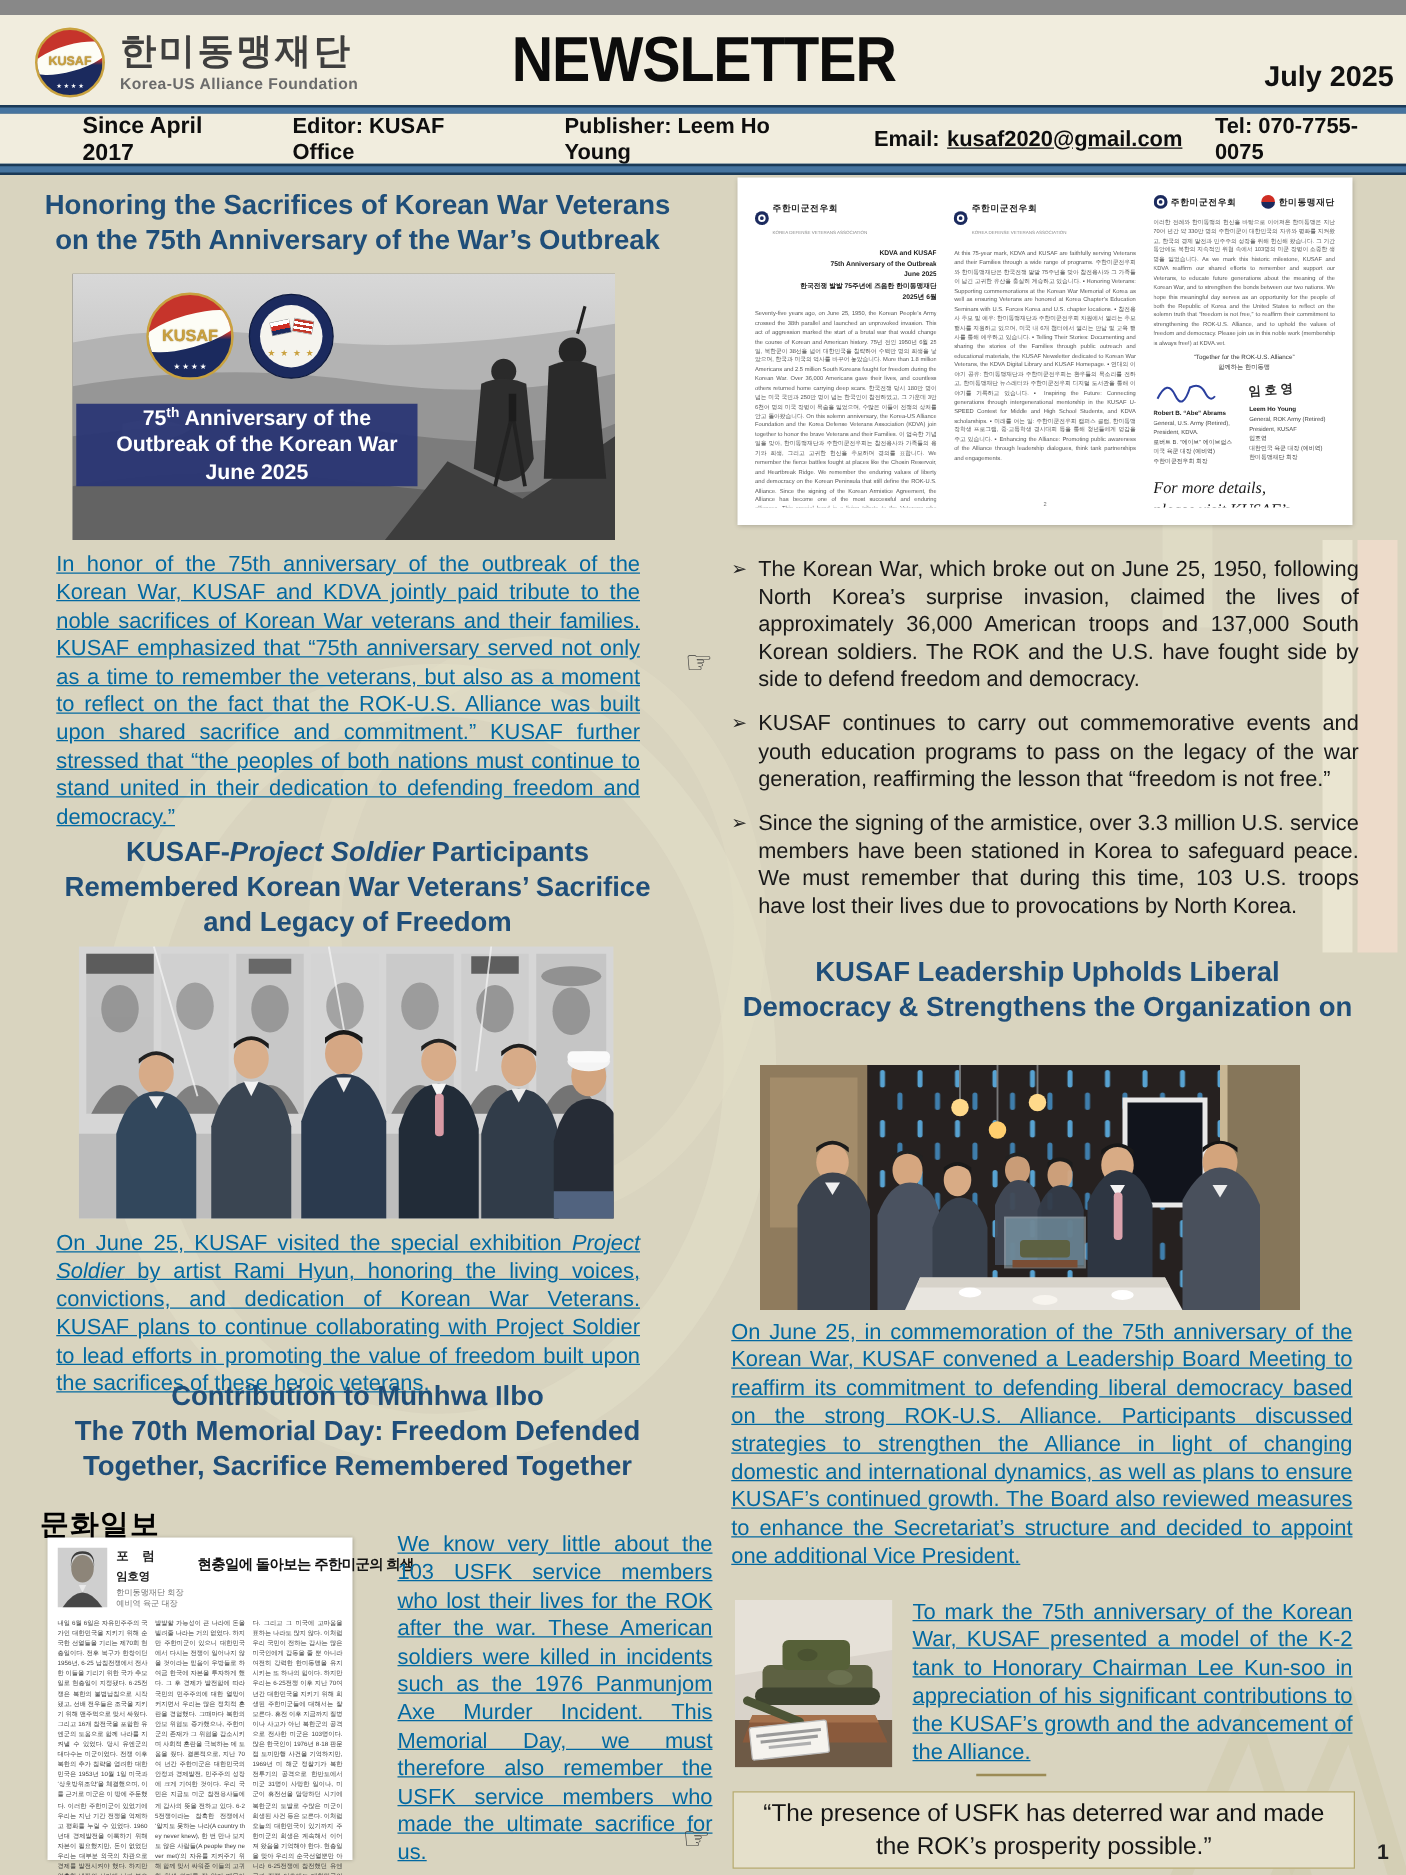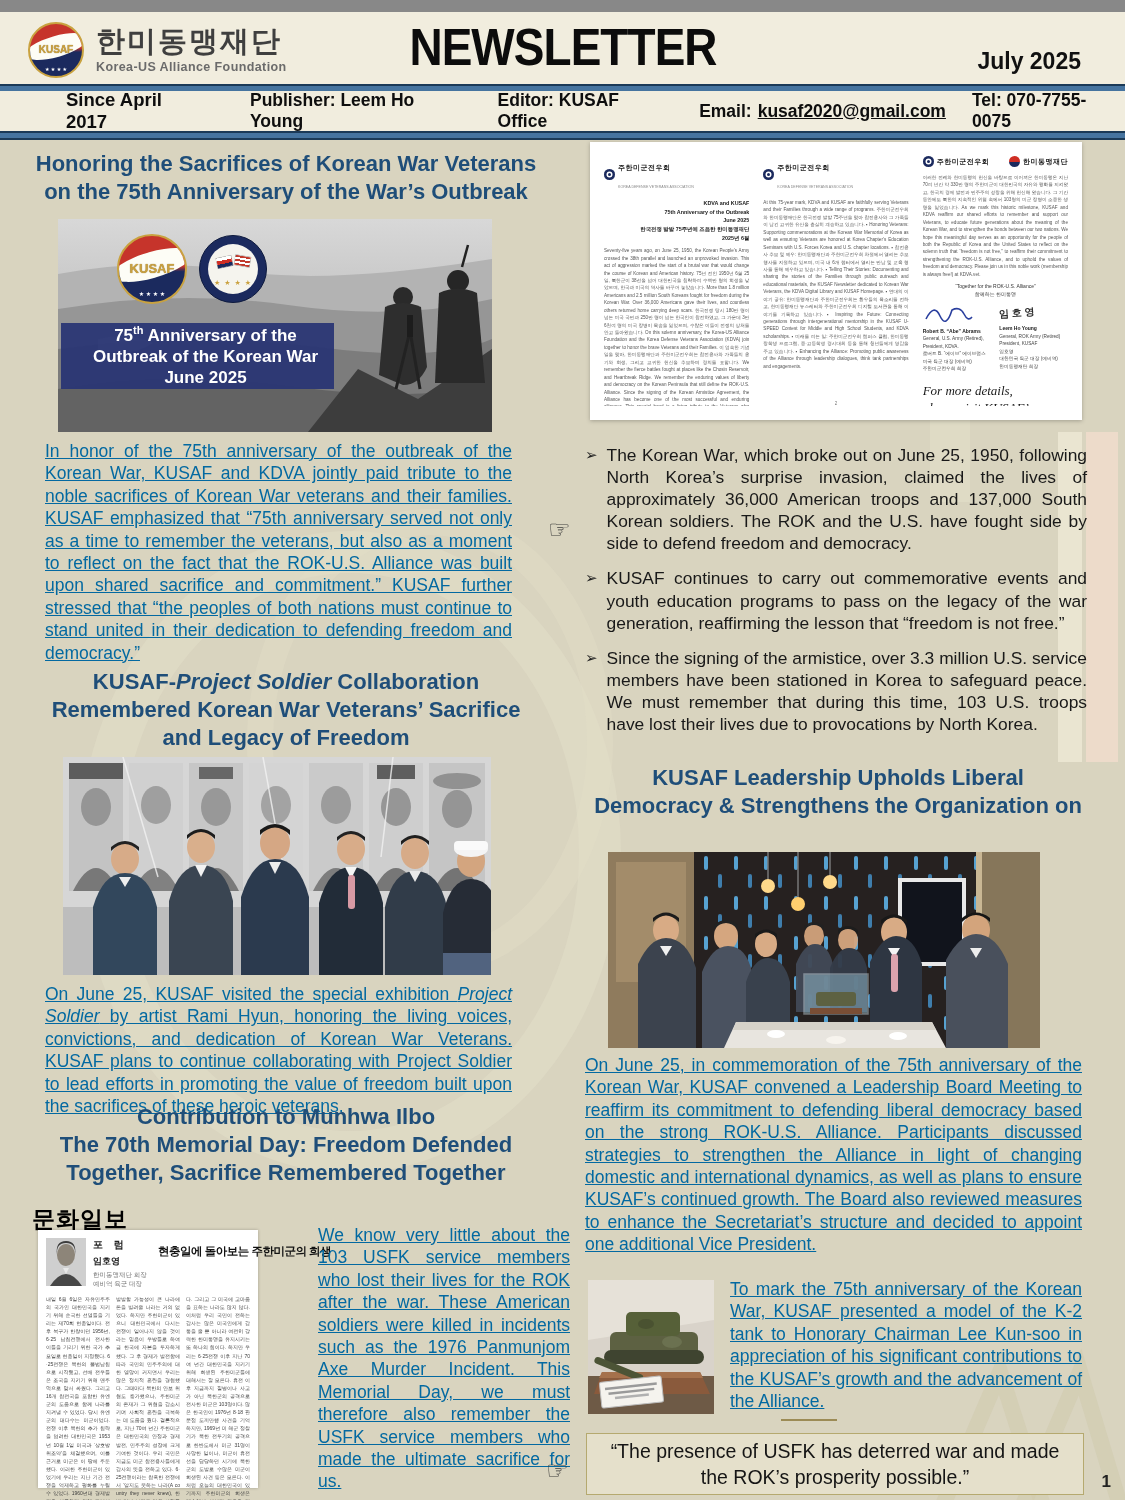--- a/index.html
+++ b/index.html
@@ -12,21 +12,21 @@
   
   .hdr{left:0;top:0;width:1125px;height:72px;background:#f1edde;}
   .brand{left:28px;top:10px;display:flex;align-items:center;gap:12px;}
   .emblem{position:relative;border-radius:50%;border:2px solid #c9a23f;background:linear-gradient(180deg,#c6342b 0%,#c6342b 46%,#1b2a5e 54%,#1b2a5e 100%);overflow:hidden;flex:0 0 auto;}
   .emblem .swoosh{position:absolute;left:-12%;top:24%;width:124%;height:40%;background:#fdfdf6;border-radius:50%;transform:rotate(-16deg);}
   .emblem .ktxt{position:absolute;left:0;right:0;top:38%;text-align:center;font-weight:bold;color:#caa13f;text-shadow:0 0 1px #7a5b17;}
   .emblem .stars{position:absolute;left:0;right:0;bottom:8%;text-align:center;color:#fff;}
   .brand-kr{font-size:29px;font-weight:bold;color:#3f3f3f;letter-spacing:2px;line-height:1.05;}
   .brand-en{font-size:12.5px;font-weight:bold;color:#6b6b6b;letter-spacing:.4px;margin-top:3px;}
   .nl-title{left:50%;top:6px;transform:translateX(-50%) scaleX(.9);font-size:51px;font-weight:bold;color:#0c0c0c;letter-spacing:-1px;white-space:nowrap;}
-  .issue{right:44px;top:36px;font-size:23px;font-weight:bold;color:#111;}
+  .issue{right:10px;top:36px;font-size:23px;font-weight:bold;color:#111;}
   .rule{left:0;width:1125px;height:5px;background:#46749f;border-top:2px solid #1b3a57;border-bottom:2px solid #1b3a57;}
   .infobar{left:0;top:79px;width:1125px;height:40px;background:#f1edde;display:flex;align-items:center;font-weight:bold;font-size:17.5px;color:#0e0e0e;}
   .infobar .since{margin-left:66px;font-size:18.5px;}
   .infobar .itm{margin-left:26px;}
   .infobar .email-link{text-decoration:underline;color:#0e0e0e;}
 
   
   .h-navy{color:#1f4e79;font-weight:bold;text-align:center;font-size:22px;line-height:1.27;}
   .para{font-size:17.5px;line-height:1.28;text-align:justify;color:#0369a1;text-decoration:underline;}
 
@@ -34,21 +34,21 @@
   .hero{left:58px;top:207px;width:434px;height:213px;overflow:hidden;background:#777;}
   .hero-banner{position:absolute;left:3px;top:104px;width:257px;height:66px;background:rgba(42,54,116,.95);color:#fff;font-weight:bold;text-align:center;font-size:17px;line-height:1.26;display:flex;flex-direction:column;justify-content:center;padding-left:16px;}
   .hero-logos{position:absolute;left:59px;top:15px;display:flex;gap:12px;align-items:center;}
   .kdva{position:relative;width:66px;height:66px;border-radius:50%;background:#1b2a5e;border:1px solid #0e1a3e;flex:0 0 auto;}
   .kdva .inner{position:absolute;left:12%;top:12%;width:76%;height:76%;border-radius:50%;background:#f5f4ee;}
   .kdva .flag1{position:absolute;left:26%;top:32%;width:15px;height:10px;background:linear-gradient(180deg,#fff 0 30%,#cf2e24 30% 65%,#1b2a5e 65%);transform:rotate(-12deg);box-shadow:0 0 0 .5px #999;}
   .kdva .flag2{position:absolute;right:24%;top:30%;width:15px;height:10px;background:repeating-linear-gradient(180deg,#c0392b 0 2px,#fff 2px 4px);transform:rotate(10deg);box-shadow:0 0 0 .5px #999;}
   .kdva .stars{position:absolute;left:0;right:0;bottom:22%;text-align:center;color:#caa13f;font-size:7px;letter-spacing:1px;}
 
   
-  .clip{left:38px;top:1218px;width:220px;height:258px;background:#fff;box-shadow:0 0 3px rgba(0,0,0,.25);padding:8px 8px 6px 8px;box-sizing:border-box;}
+  .clip{left:38px;top:1218px;width:244px;height:258px;background:#fff;box-shadow:0 0 3px rgba(0,0,0,.25);padding:8px 8px 6px 8px;box-sizing:border-box;}
   .clip-top{display:flex;gap:7px;margin-bottom:6px;}
   .clip-meta{width:58px;flex:0 0 auto;}
   .clip-sec{font-size:10px;font-weight:bold;color:#222;letter-spacing:4px;}
   .clip-auth{font-size:9px;font-weight:bold;color:#222;margin-top:3px;}
   .clip-aff{font-size:6.5px;color:#777;line-height:1.45;margin-top:2px;}
   .clip-head{font-size:11.5px;font-weight:bold;color:#111;white-space:nowrap;letter-spacing:-.5px;margin-top:6px;}
   .clip-cols{display:flex;gap:6px;margin-top:4px;}
   .clip-col{flex:1;font-size:5px;line-height:1.62;text-align:justify;color:#3c3c3c;word-break:break-all;}
   .munhwa{left:32px;top:1192px;font-size:23px;font-weight:bold;color:#000000;letter-spacing:1px;}
 
@@ -109,22 +109,22 @@
         <div class="brand-en">Korea-US Alliance Foundation</div>
       </div>
     </div>
     <div class="abs nl-title">NEWSLETTER</div>
     <div class="abs issue">July 2025</div>
   </div>
   <div class="z rule" style="top:72px;"></div>
 
   <div class="z infobar">
     <span class="since">Since April 2017</span>
+    <span class="itm">Editor: KUSAF Office</span>
     <span class="itm" style="margin-left:42px;">Publisher: Leem Ho Young</span>
-    <span class="itm">Editor: KUSAF Office</span>
     <span class="itm">Email:</span>
     <a class="email-link" style="margin-left:6px;" href="#">kusaf2020@gmail.com</a>
     <span class="itm">Tel: 070-7755-0075</span>
   </div>
   <div class="z rule" style="top:119px;"></div>
 
   <div class="z h-navy" style="left:22px;top:138px;width:528px;">
     <div>Honoring the Sacrifices of Korean War Veterans</div>
     <div>on the 75th Anniversary of the War’s Outbreak</div>
   </div>
@@ -171,21 +171,21 @@
       <div>Outbreak of the Korean War</div>
       <div>June 2025</div>
     </div>
   </div>
 
   <div class="z pointer" style="left:548px;top:503px;">☞</div>
 
   <div class="z para" style="left:45px;top:428px;width:467px;">In honor of the 75th anniversary of the outbreak of the Korean War, KUSAF and KDVA jointly paid tribute to the noble sacrifices of Korean War veterans and their families. KUSAF emphasized that “75th anniversary served not only as a time to remember the veterans, but also as a moment to reflect on the fact that the ROK-U.S. Alliance was built upon shared sacrifice and commitment.” KUSAF further stressed that “the peoples of both nations must continue to stand united in their dedication to defending freedom and democracy.”</div>
 
   <div class="z h-navy" style="left:22px;top:656px;width:528px;">
-    <div><span>KUSAF-</span><i>Project Soldier</i><span> Collaboration</span></div>
+    <div><span>KUSAF-</span><i>Project Soldier</i><span> Participants</span></div>
     <div>Remembered Korean War Veterans’ Sacrifice</div>
     <div>and Legacy of Freedom</div>
   </div>
 
   <div class="z" style="left:63px;top:745px;width:428px;height:218px;overflow:hidden;">
     <svg width="428" height="218" viewBox="0 0 428 218">
       <rect width="428" height="218" fill="#d6d6d6"></rect>
       <rect y="150" width="428" height="68" fill="#bdbdbd"></rect>
       <g opacity="0.9">
         <g transform="translate(6,6)">

